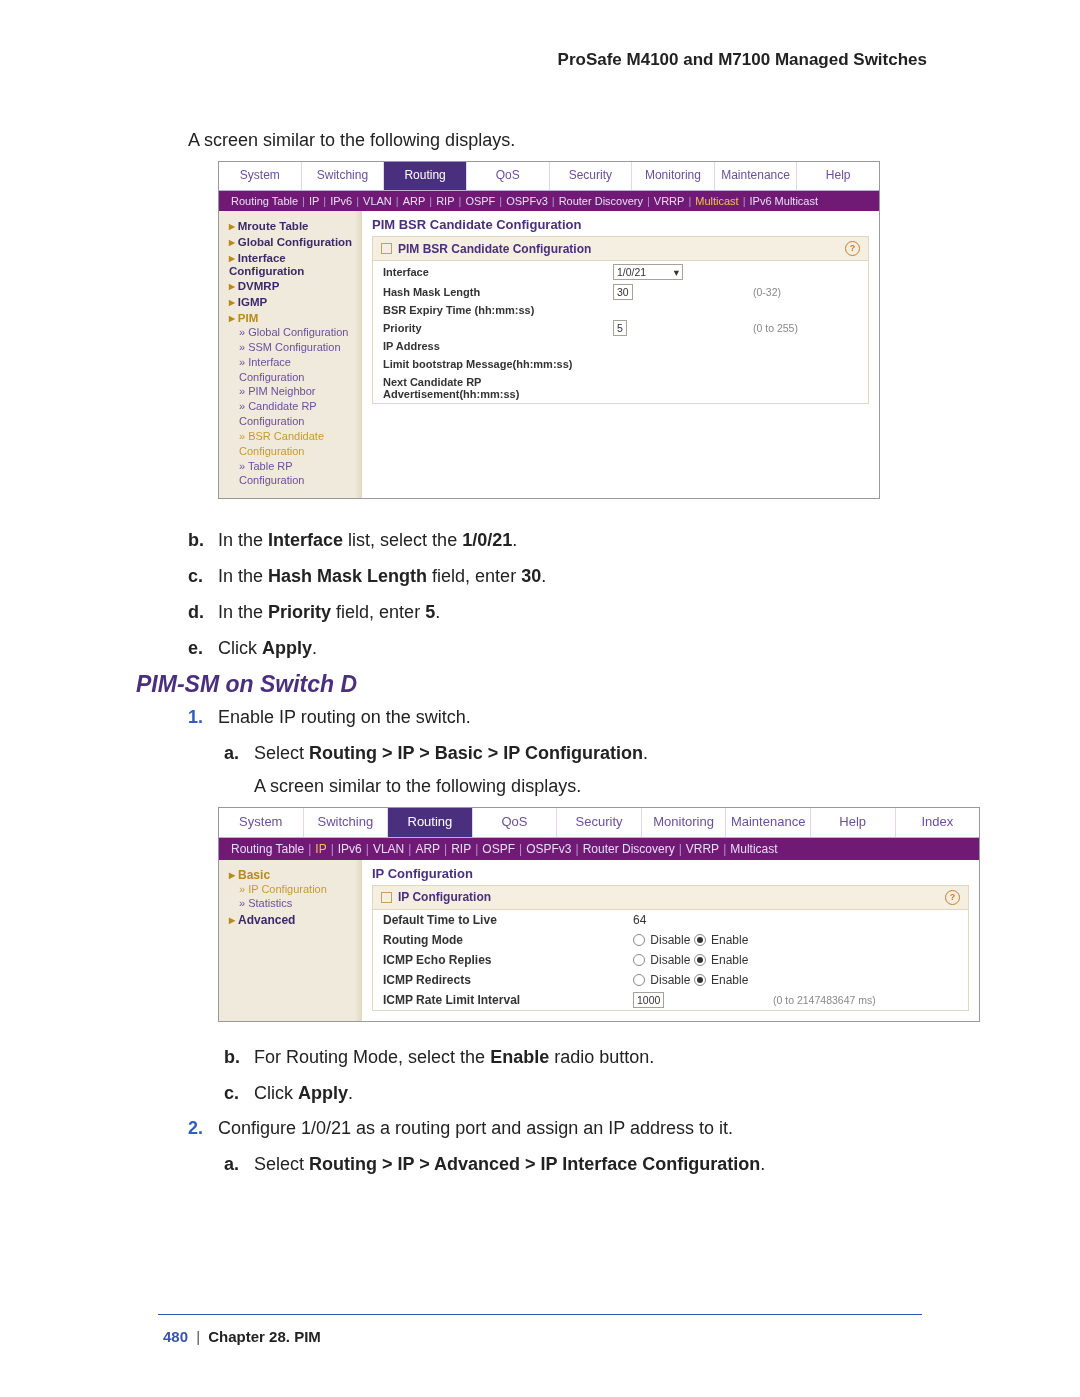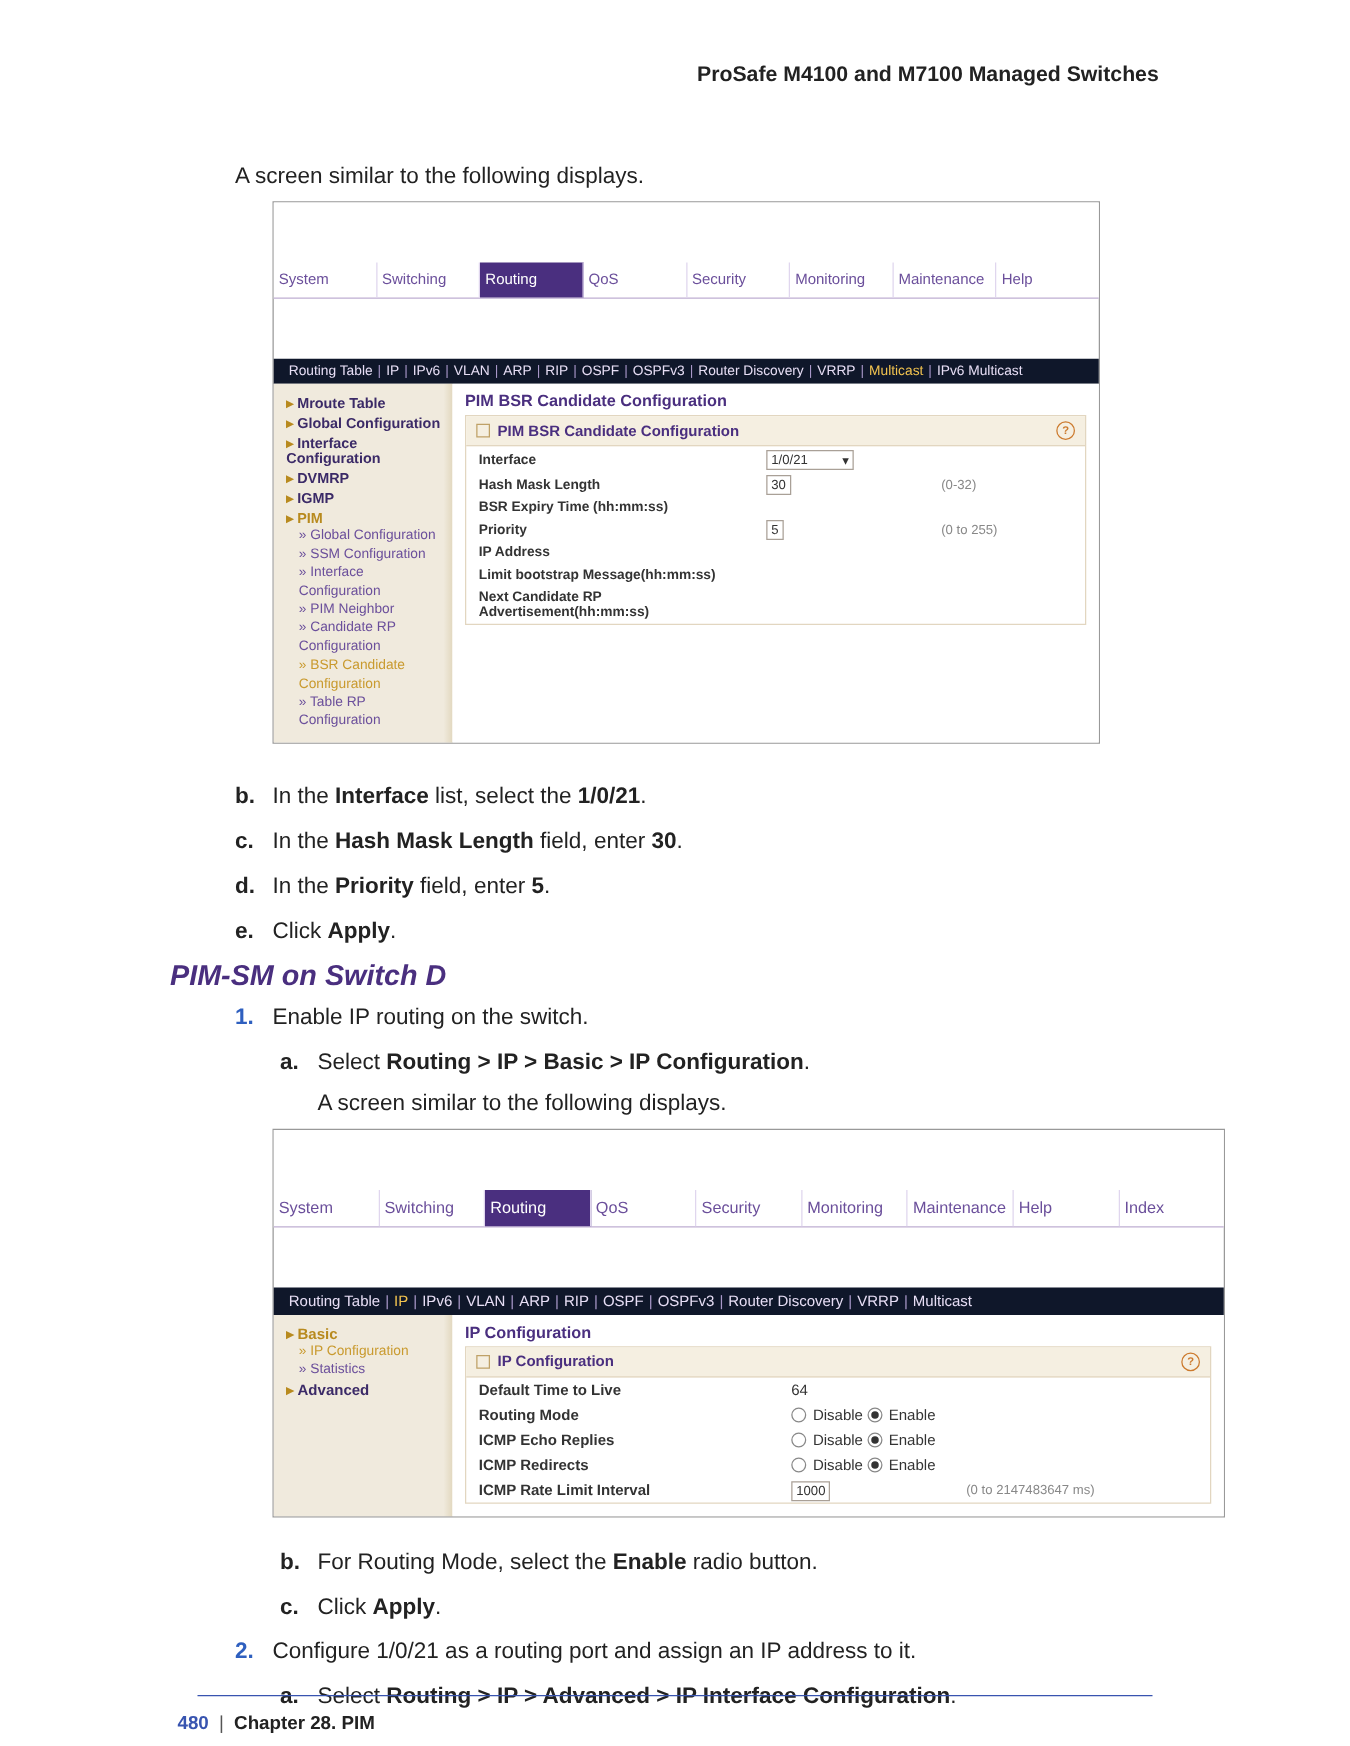--- a/index.html
+++ b/index.html
@@ -39,36 +39,35 @@
     font-size: 12px;
     color: #333;
   }
   .tabs-top {
     display: flex;
     background: #fff;
     border-bottom: 1px solid #bfaed2;
   }
   .tabs-top .tab {
     flex: 1;
+    text-align: center;
     padding: 6px 4px 8px 4px;
     color: #6b4f9b;
     border-right: 1px solid #e0d6ee;
-    margin-top: 48px;
   }
   .tabs-top .tab:last-child { border-right: none; }
   .tabs-top .tab.active {
     background: #4a2f7f;
     color: #fff;
   }
   .subtabs {
-    background: #0f172a;
+    background: #701a75;
     color: #fff;
     padding: 4px 12px;
     font-size: 11px;
-    margin-top: 48px;
   }
   .subtabs span { color: #e7def5; }
   .subtabs .sep { color: #a998c9; margin: 0 4px; }
   .subtabs .hl { color: #f2c34f; }
   .shot-body { display: flex; }
   .side-nav {
     width: 125px;
     background: linear-gradient(to right, #f0eadd 0%, #f0eadd 95%, #e2d8bf 100%);
     padding: 6px 8px 10px 10px;
     font-size: 11.5px;
@@ -179,21 +178,21 @@
   .page-rule {
     position: absolute;
     bottom: 82px;
     left: 105px;
     right: 105px;
     border-top: 1.5px solid #3854b0;
   }
   .footer {
     position: absolute;
     bottom: 52px;
-    left: 89px;
+    left: 110px;
     font-size: 15px;
   }
   .footer .pg { color: #3854b0; font-weight: bold;}
   .footer .sep { margin: 0 4px; color: #555;}
   .footer .chap { font-weight: bold;}
 </style>
 </head>
 <body>
 
 <div class="page">

